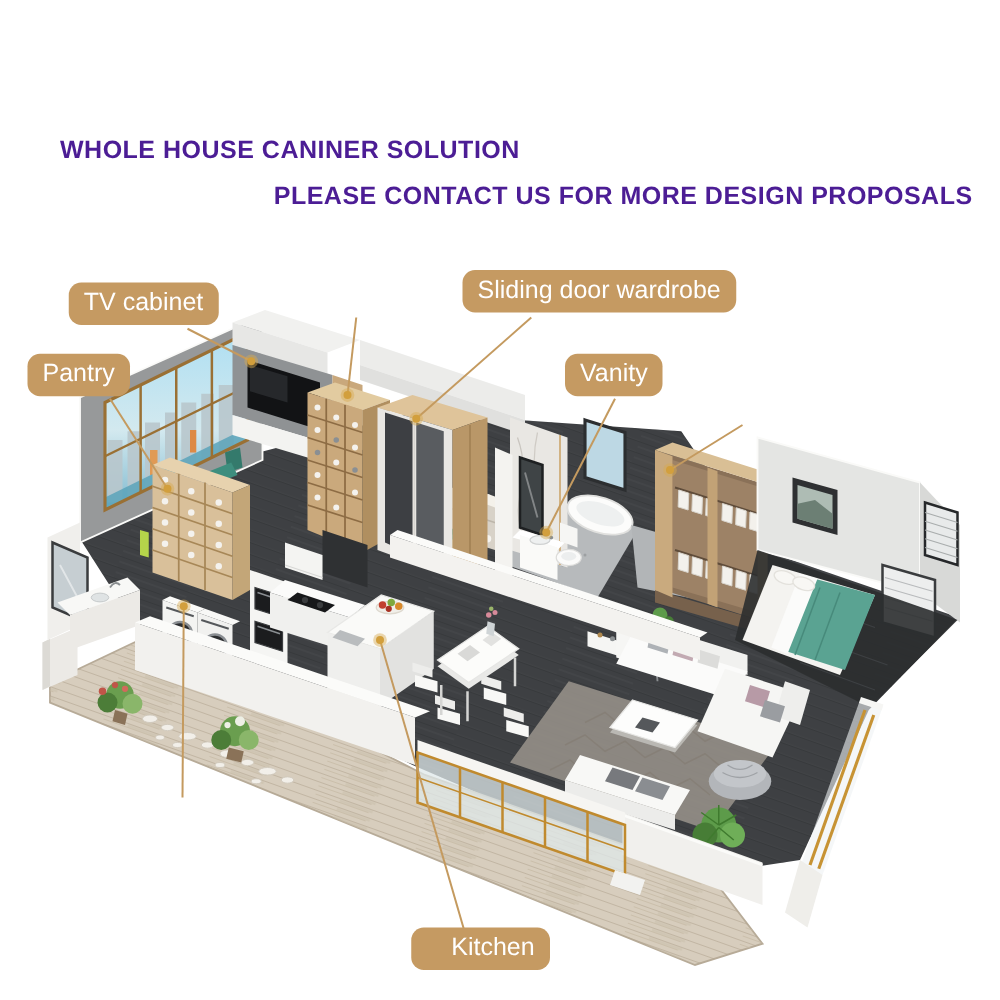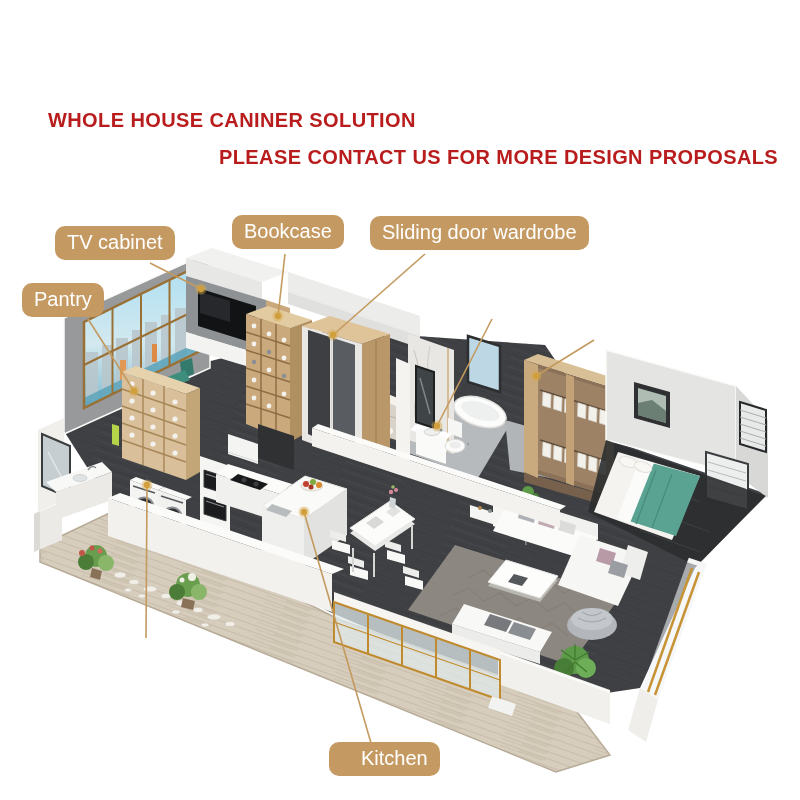--- a/index.html
+++ b/index.html
@@ -1,19 +1,19 @@
 <!DOCTYPE html>
 <html><head>
 <meta charset="utf-8">
 <style>
   html,body{margin:0;padding:0;background:#ffffff;}
   body{width:800px;height:800px;font-family:"Liberation Sans",sans-serif;}
   .stage{position:relative;width:800px;height:800px;background:#ffffff;overflow:hidden;}
   svg.plan{position:absolute;left:0;top:0;}
-  .hdr{position:absolute;font-weight:bold;color:#b91c1c;font-size:20px;letter-spacing:.4px;white-space:nowrap;}
+  .hdr{position:absolute;font-weight:bold;color:#4c1d95;font-size:20px;letter-spacing:.4px;white-space:nowrap;}
   .hdr1{left:48px;top:109px;}
   .hdr2{left:219px;top:146px;}
   .callout{position:absolute;background:#c59a62;color:#ffffff;font-size:20px;line-height:1.2;
            padding:4px 12px 6px 12px;border-radius:10px;white-space:nowrap;}
   .co-tv{left:55px;top:226px;text-align:right;}
   .co-book{left:232px;top:215px;}
   .co-slide{left:370px;top:216px;}
   .co-pantry{left:22px;top:283px;}
   .co-vanity{left:452px;top:283px;}
   .co-walk{left:585px;top:303px;}
@@ -537,18 +537,18 @@
           <circle cx="304" cy="512" r="5.5" fill="#d8ab52" opacity="0.45"></circle>
           <circle cx="304" cy="512" r="3.2" fill="#d29f3d"></circle>
         </g>
   </g>
 </svg>
 
 <div class="hdr hdr1">WHOLE HOUSE CANINER SOLUTION</div>
 <div class="hdr hdr2">PLEASE CONTACT US FOR MORE DESIGN PROPOSALS</div>
 
 <div class="callout co-tv">TV cabinet</div>
-<div class="callout co-book">Bookcase</div>
 <div class="callout co-pantry">Pantry</div>
 <div class="callout co-slide">Sliding door wardrobe</div>
+<div class="callout co-vanity">Vanity</div>
 <div class="callout co-kitchen">Kitchen</div>
 
 </div>
 
 </body></html>

